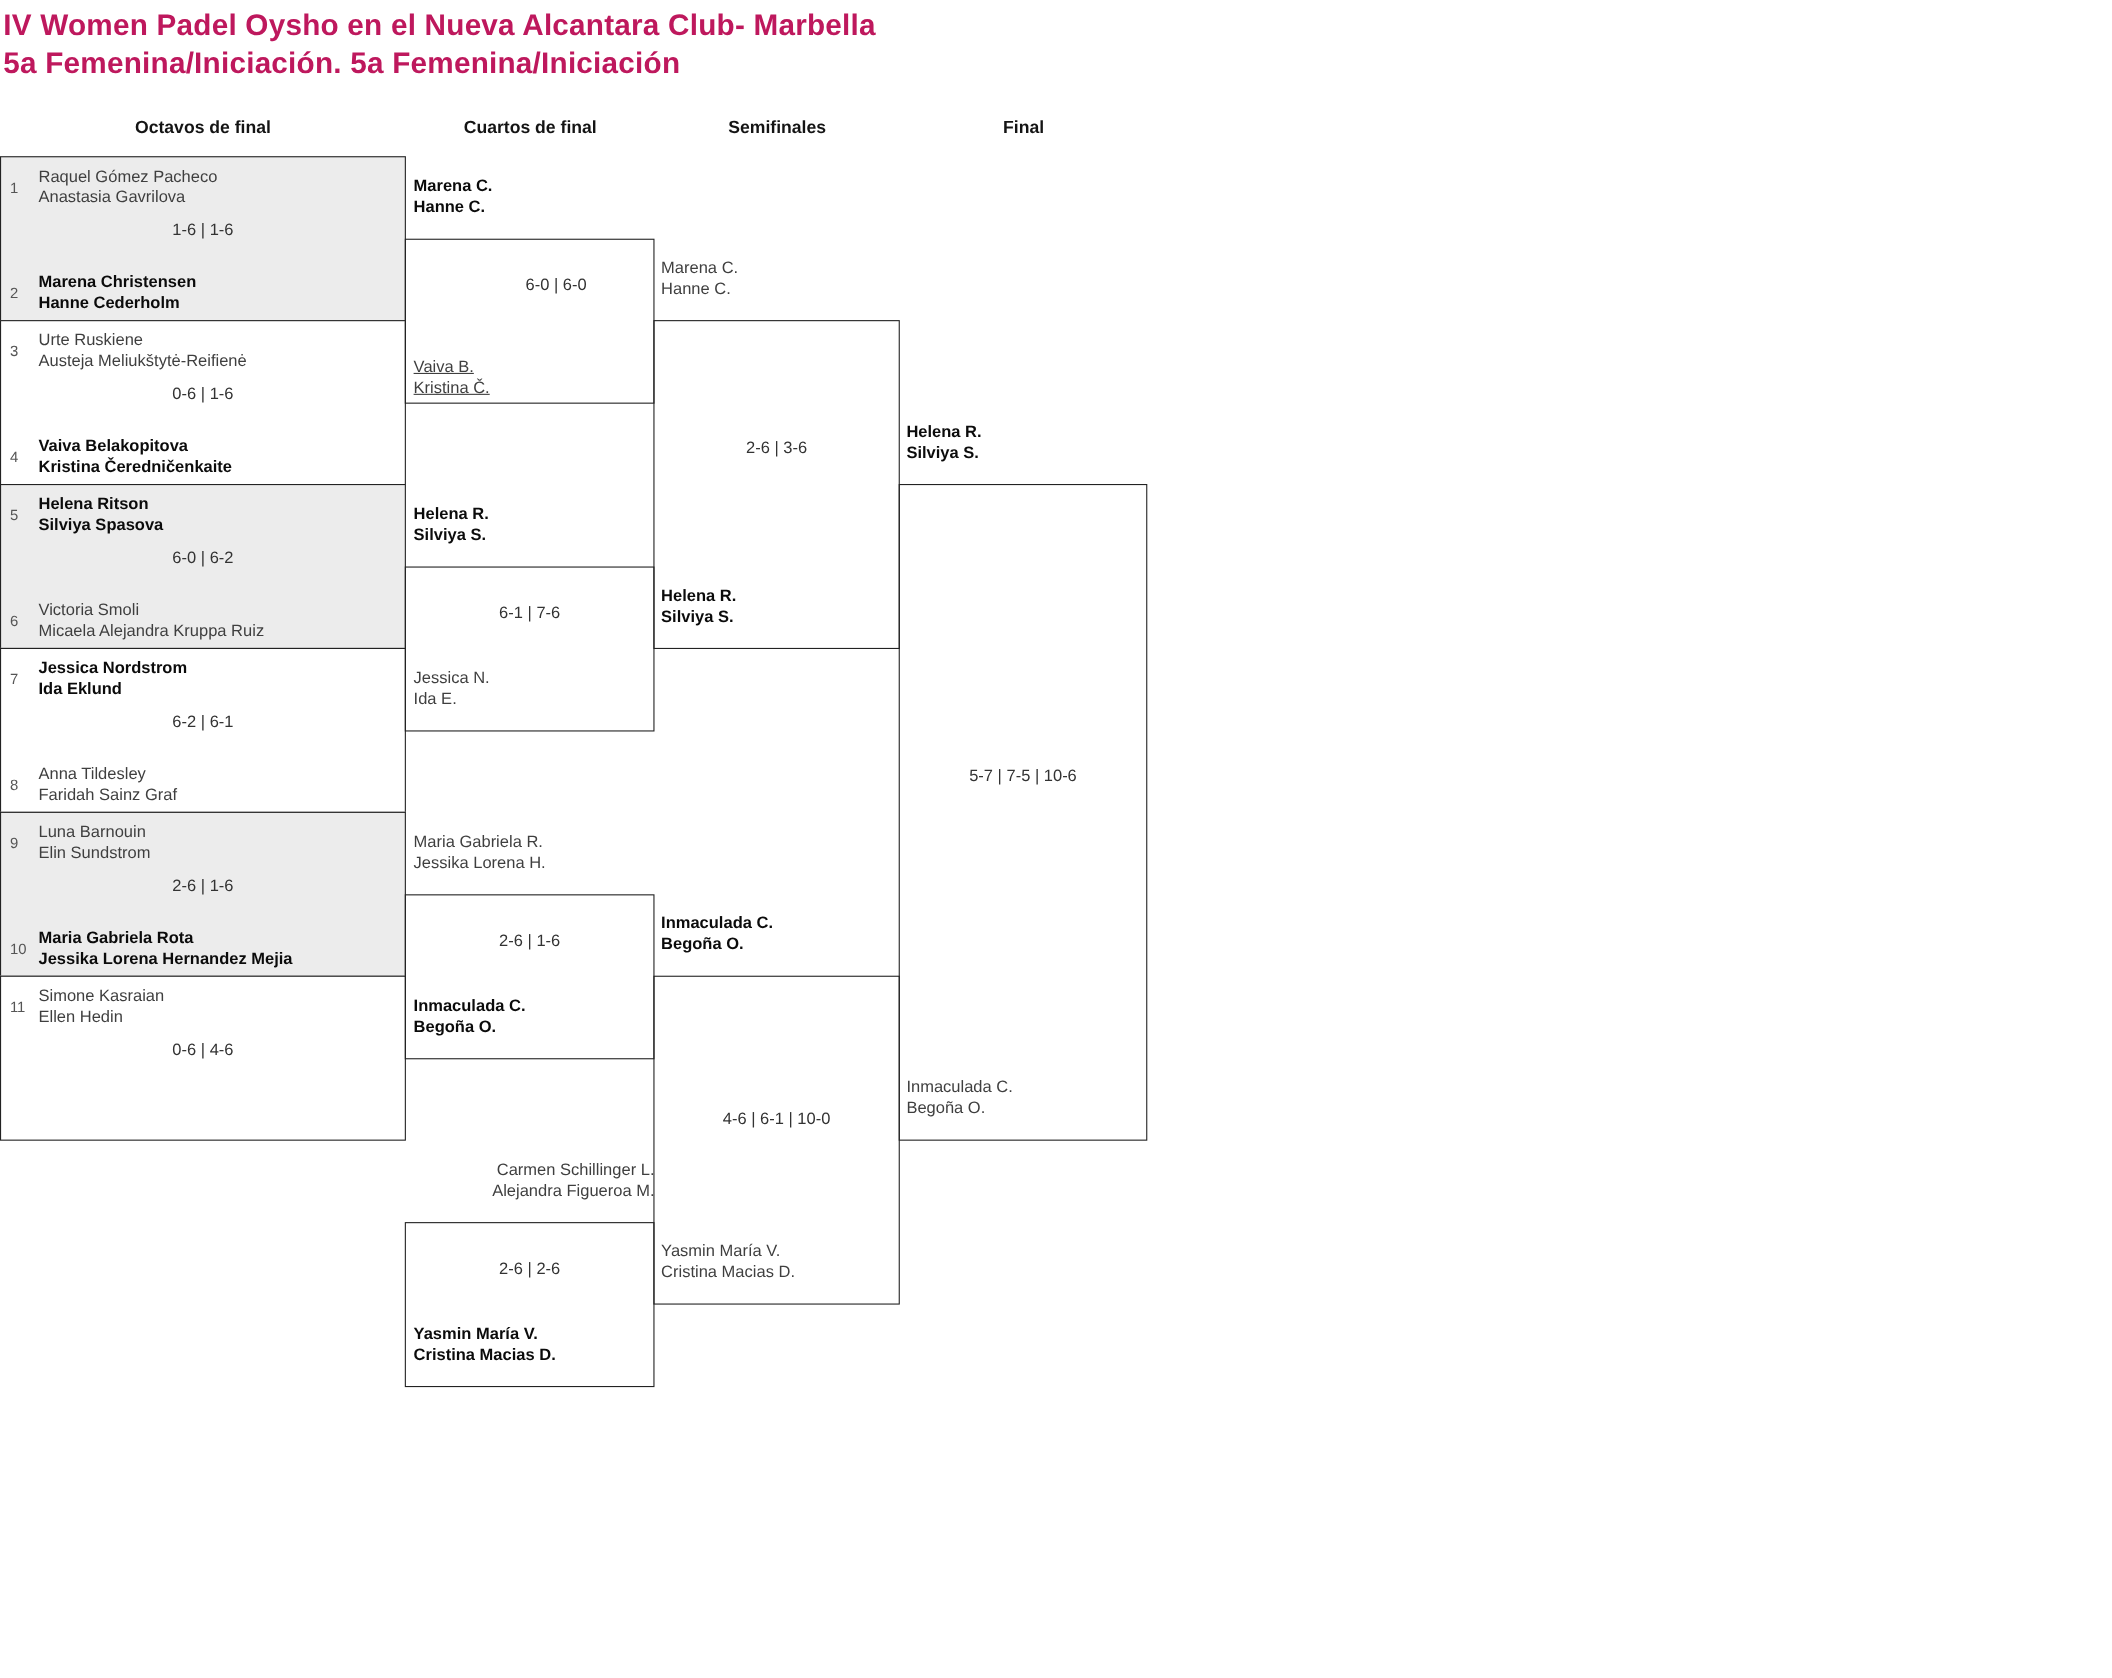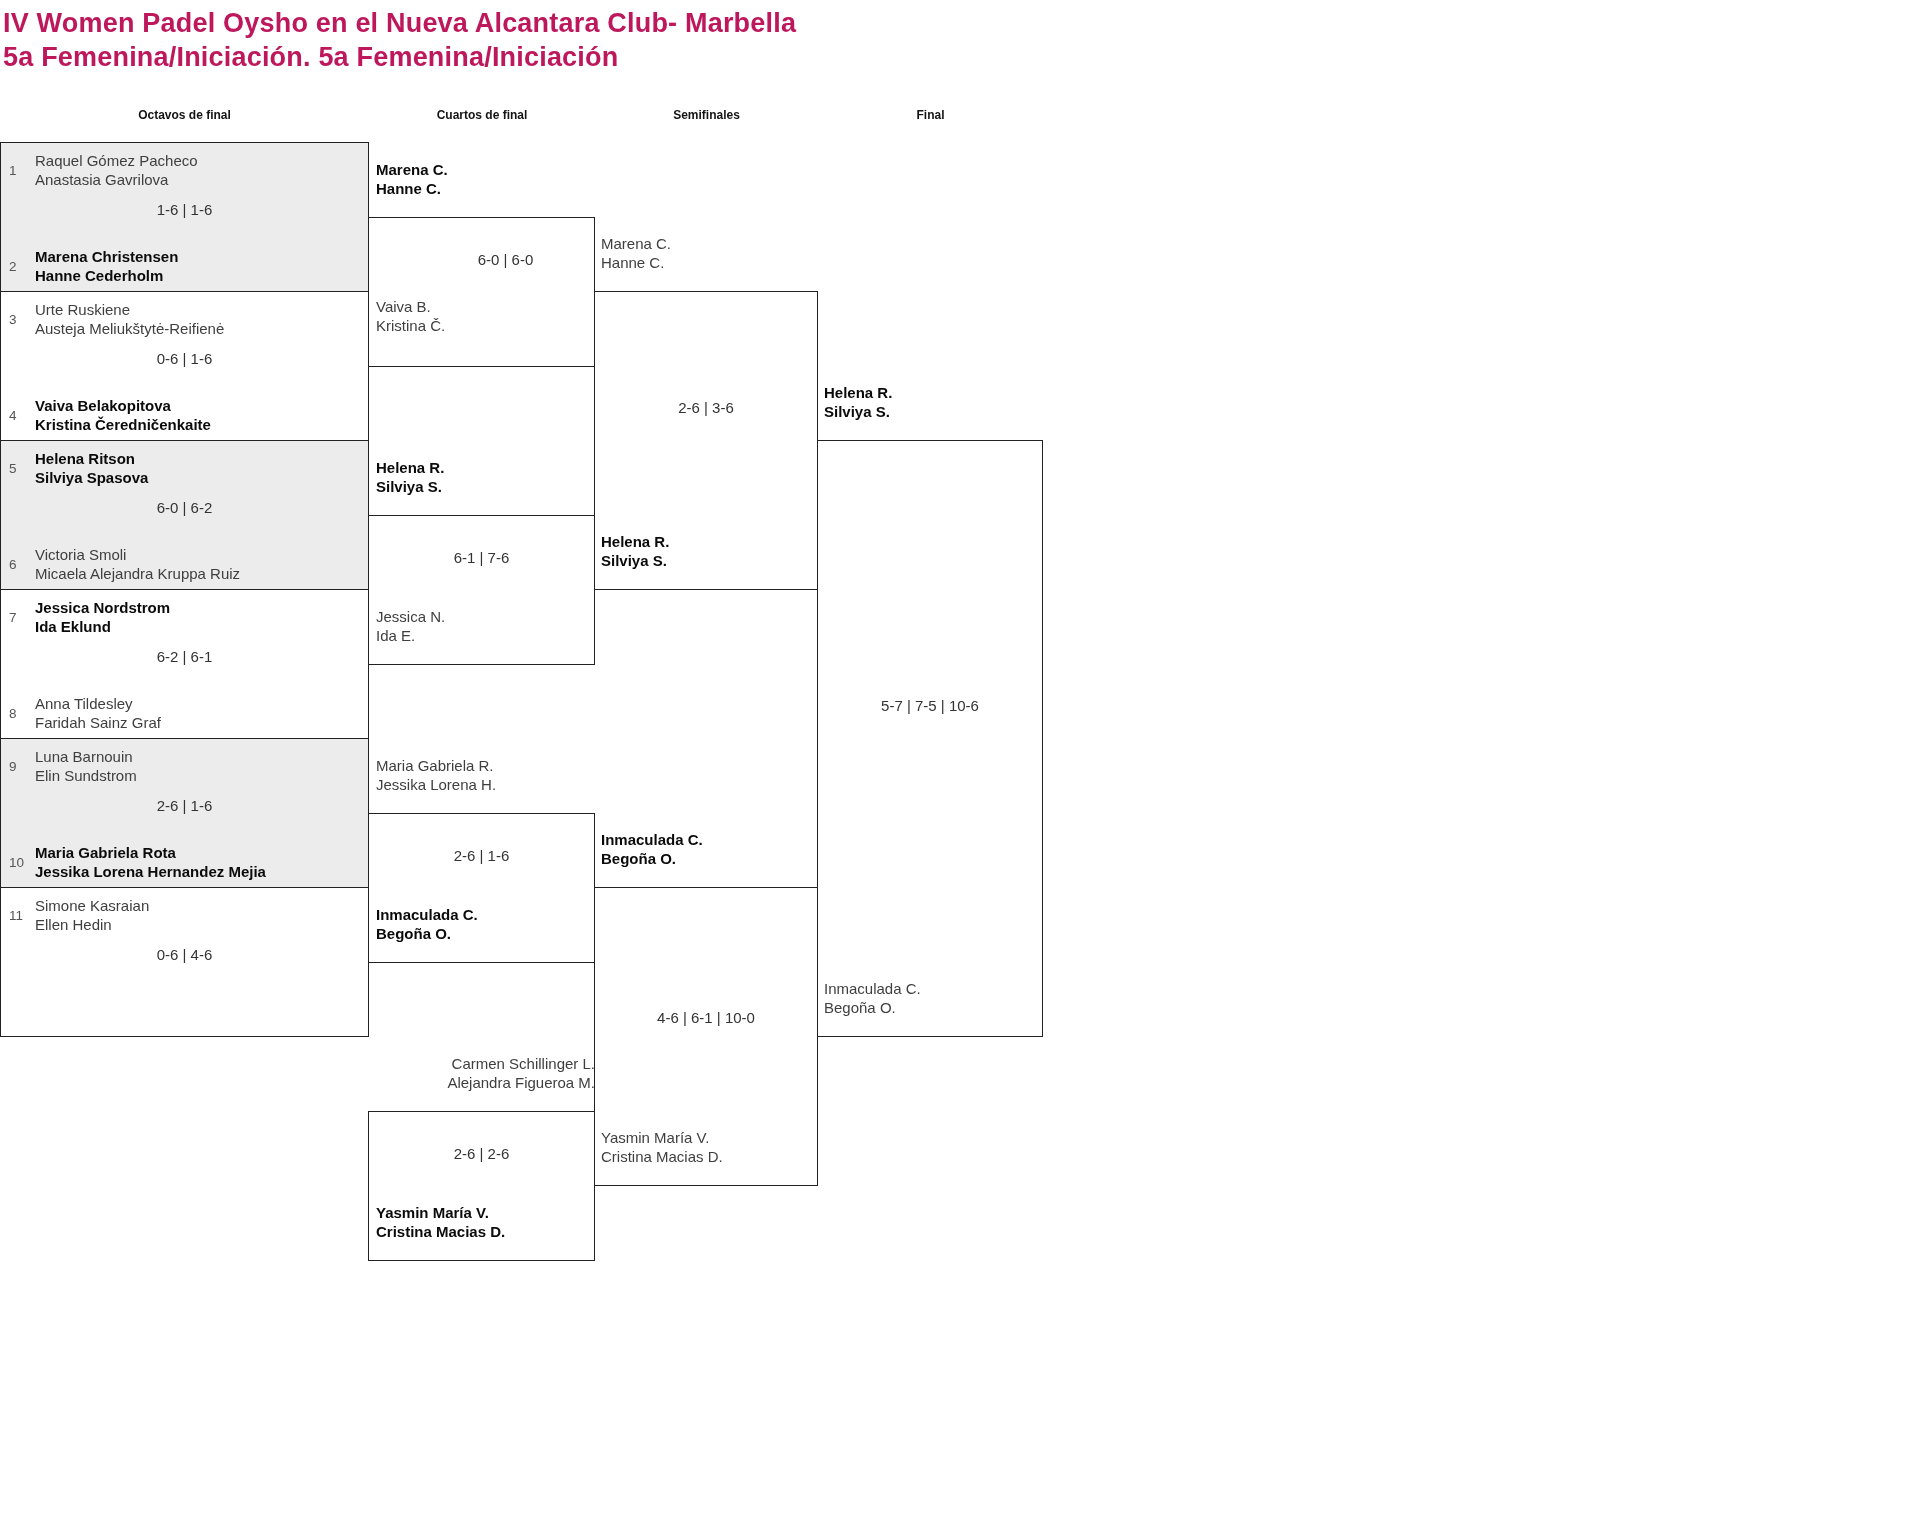--- a/index.html
+++ b/index.html
@@ -1,20 +1,20 @@
 <!DOCTYPE html>
 <html><head>
 <meta charset="utf-8">
 <style>
   html,body{margin:0;padding:0;background:#fff;}
   .page{position:relative;width:1920px;height:1525px;background:#fff;overflow:hidden;
         font-family:"Liberation Sans",sans-serif;color:#1a1a1a;}
   .title{position:absolute;left:3px;top:6px;font-size:27px;line-height:34px;font-weight:700;
          letter-spacing:.2px;color:#be185d;}
-  .round-header{position:absolute;top:108px;text-align:center;font-size:12px;font-weight:700;color:#141414;}
+  .round-header{position:absolute;top:108px;text-align:center;font-size:16px;font-weight:700;color:#141414;}
   
   .m{position:absolute;left:0;width:369px;height:150px;border:1px solid #222;box-sizing:border-box;background:#fff;}
   .m.shaded{background:#ececec;}
   .team{position:absolute;left:6px;right:6px;display:flex;align-items:center;gap:6px;}
   .seed{flex:0 0 20px;padding-left:2px;font-size:13.5px;color:#555;}
   .names{font-size:15px;line-height:19px;color:#3f3f3f;}
   .team.win .names{font-weight:700;color:#0b0b0b;}
   .score{position:absolute;left:0;right:0;top:58px;text-align:center;font-size:15px;color:#333;}
   
   .kbox{position:absolute;border:1px solid #222;box-sizing:border-box;background:transparent;}
@@ -142,21 +142,21 @@
 
   <div class="kbox" style="left:368px;top:217px;width:227px;height:150px;"></div>
   <div class="kbox" style="left:368px;top:515px;width:227px;height:150px;"></div>
   <div class="kbox" style="left:368px;top:813px;width:227px;height:150px;"></div>
   <div class="kbox" style="left:368px;top:1111px;width:227px;height:150px;"></div>
 
   <div class="wlabel win" style="left:376px;top:160px;">
       <div>Marena C.</div>
       <div>Hanne C.</div>
     </div>
-  <div class="wlabel lose" style="left:376px;top:297px;">
+  <div class="wlabel lose" style="left:376px;top:324px;text-decoration:underline;">
       <div>Vaiva B.</div>
       <div>Kristina Č.</div>
     </div>
   <div class="wlabel win" style="left:376px;top:458px;">
       <div>Helena R.</div>
       <div>Silviya S.</div>
     </div>
   <div class="wlabel lose" style="left:376px;top:607px;">
       <div>Jessica N.</div>
       <div>Ida E.</div>

